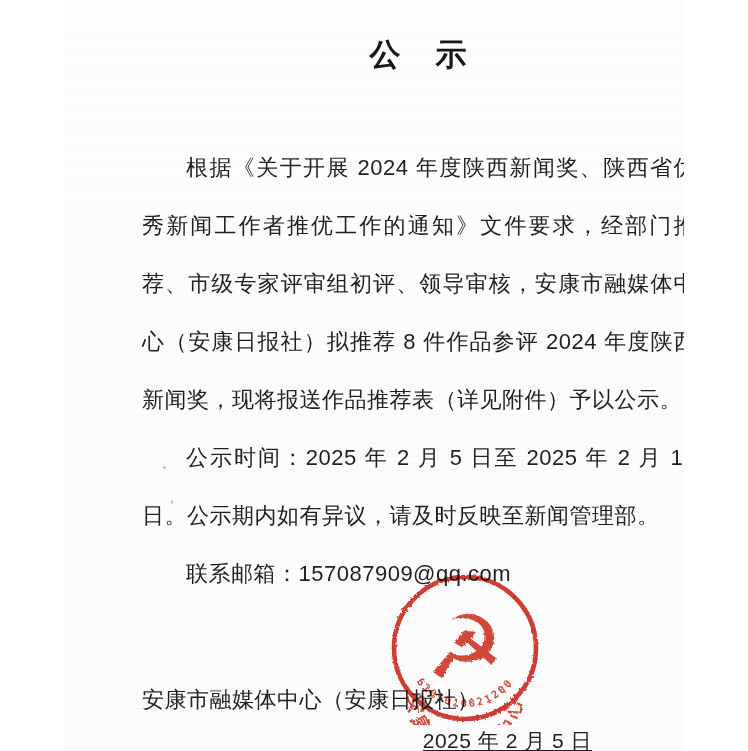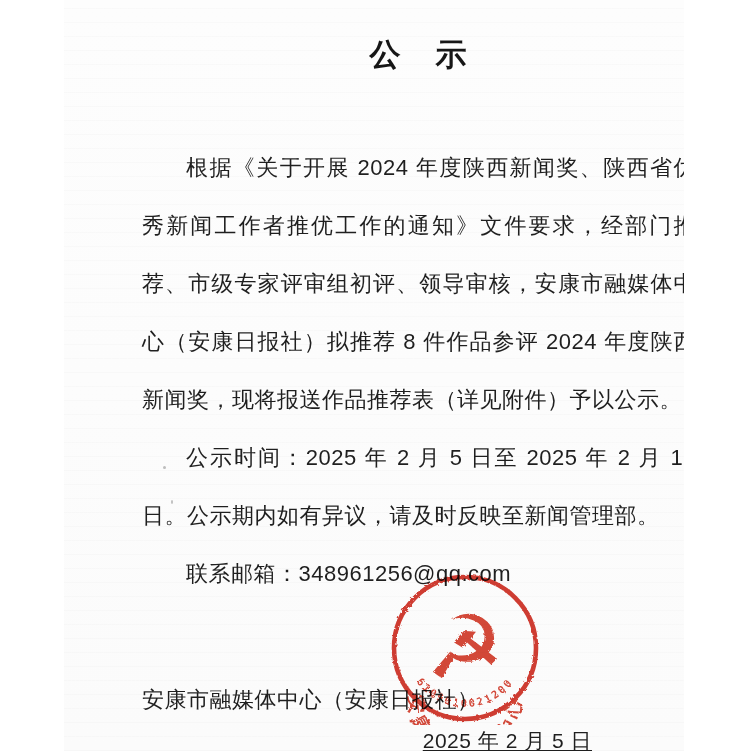--- a/index.html
+++ b/index.html
@@ -82,21 +82,21 @@
 <body>
 
 <div class="page">
 
   <div class="content">
     <h1 class="title">公　示</h1>
 
     <div class="body">
       <p class="justify">根据《关于开展 2024 年度陕西新闻奖、陕西省优秀新闻工作者推优工作的通知》文件要求，经部门推荐、市级专家评审组初评、领导审核，安康市融媒体中心（安康日报社）拟推荐 8 件作品参评 2024 年度陕西新闻奖，现将报送作品推荐表（详见附件）予以公示。</p>
       <p class="justify">公示时间：2025 年 2 月 5 日至 2025 年 2 月 10 日。公示期内如有异议，请及时反映至新闻管理部。</p>
-      <p>联系邮箱：348961256@qq.com</p>
+      <p>联系邮箱：157087909@qq.com</p>
     </div>
 
     <div class="signature">安康市融媒体中心（安康日报社）</div>
     <div class="date">2025 年 2 月 5 日</div>
   </div>
 
   <div class="seal">
     <svg width="154" height="154" viewBox="0 0 154 154">
       <defs>
         <filter id="stampRough" x="-10%" y="-10%" width="120%" height="120%">

